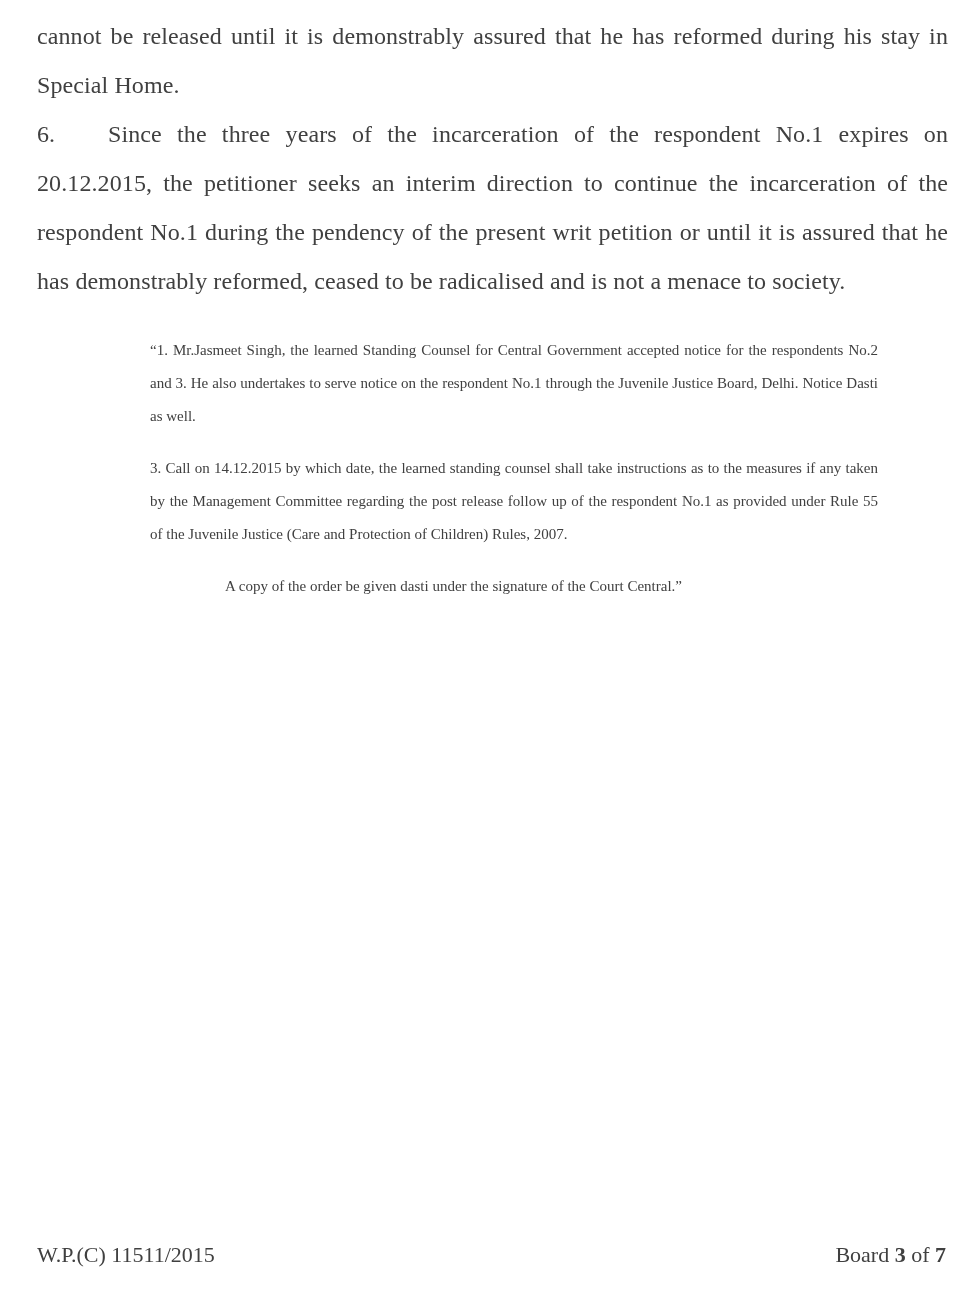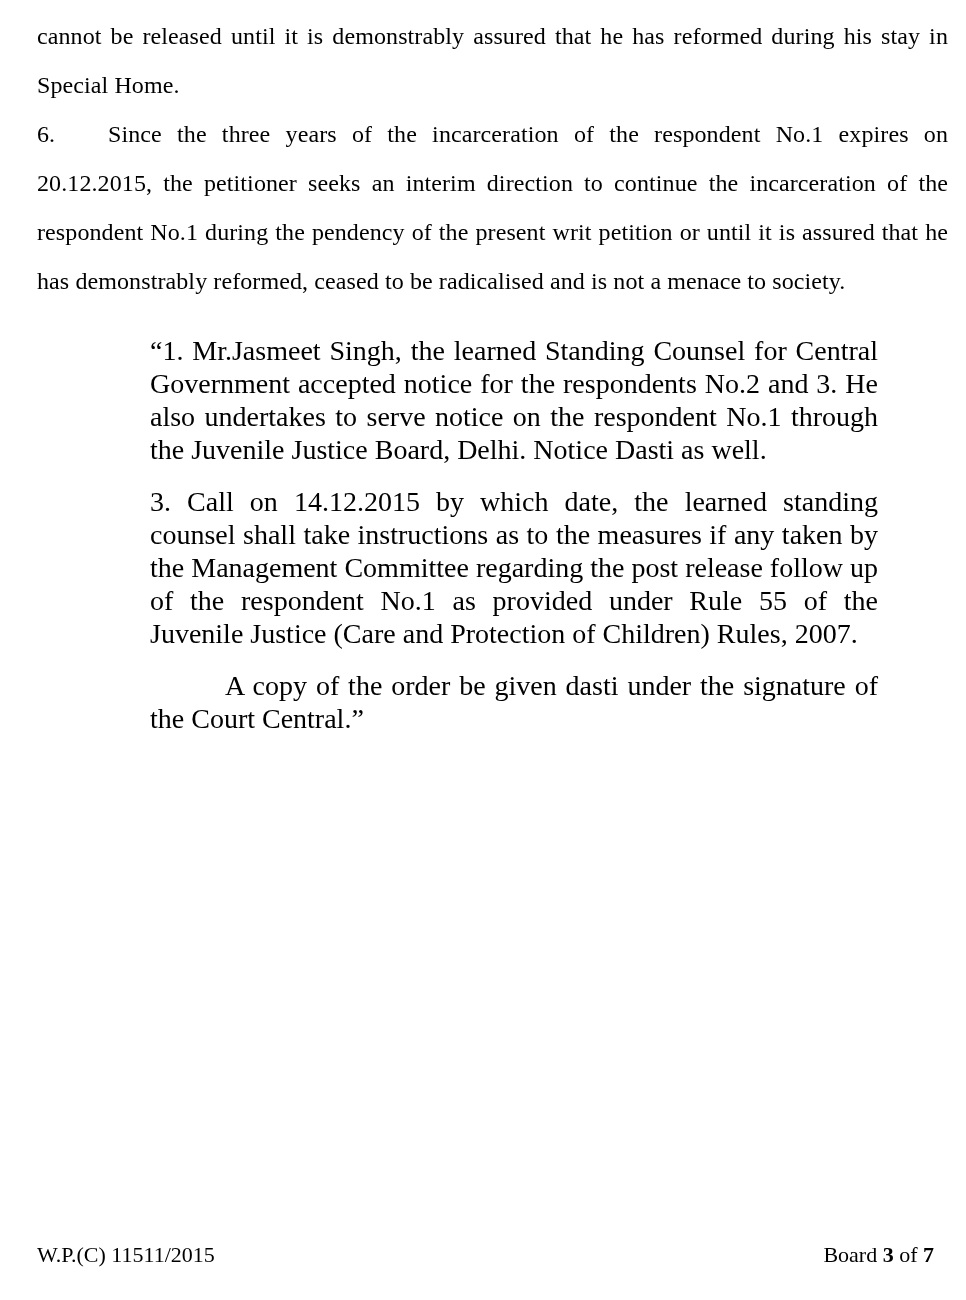--- a/index.html
+++ b/index.html
@@ -6,21 +6,21 @@
   html, body {
     margin: 0;
     padding: 0;
     background: #ffffff;
   }
   .page {
     position: relative;
     width: 966px;
     height: 1300px;
     background: #ffffff;
-    color: #000000;
+    color: #404040;
     font-family: "Liberation Serif", serif;
     padding: 12px 18px 0 37px;
     overflow: hidden;
   }
   .para {
     margin: 0;
     font-size: 24px;
     line-height: 49px;
     text-align: justify;
     text-align-last: left;
@@ -28,31 +28,31 @@
   }
   .para-num {
     display: inline-block;
     width: 71px;
   }
   .quote {
     margin: 28px 70px 0 113px;
   }
   .qpara {
     margin: 0 0 19px 0;
-    font-size: 28px;
+    font-size: 15px;
     line-height: 33px;
     text-align: justify;
     text-align-last: left;
   }
   .qpara:last-child { margin-bottom: 0; }
   .indent-first { text-indent: 75px; }
   .footer {
     position: absolute;
     left: 37px;
-    right: 32px;
+    right: 20px;
     bottom: 32px;
     display: flex;
     justify-content: space-between;
     align-items: baseline;
     font-size: 22px;
     line-height: 26px;
   }
   .page-indicator .bold { font-weight: bold; }
 </style>
 </head>

